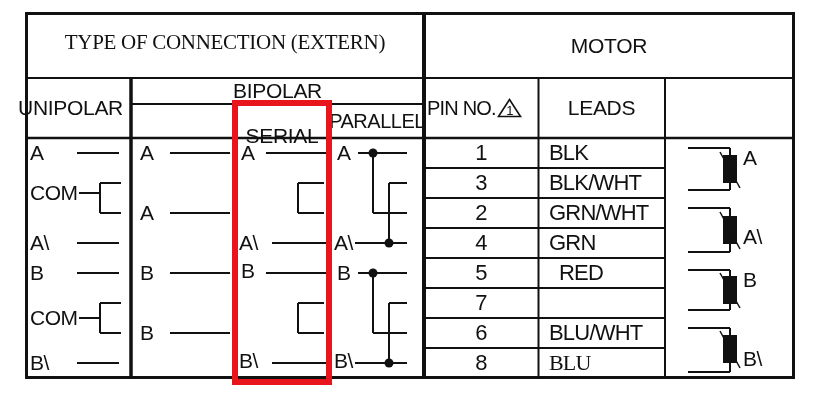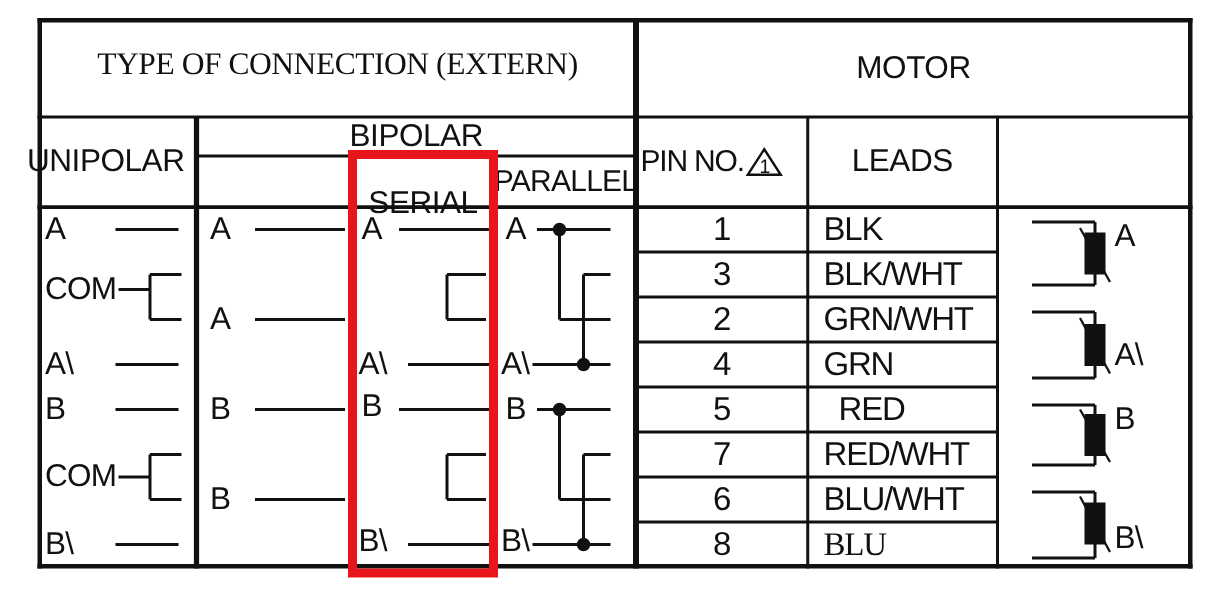--- a/index.html
+++ b/index.html
@@ -194,21 +194,20 @@
   <div class="abs c cell" style="left:424px;top:259px;width:114px;height:28px;">5</div>
   <div class="abs c cell" style="left:424px;top:289px;width:114px;height:28px;">7</div>
   <div class="abs c cell" style="left:424px;top:319px;width:114px;height:28px;">6</div>
   <div class="abs c cell" style="left:424px;top:349px;width:114px;height:28px;">8</div>
 
   <div class="abs l cell" style="left:549px;top:139px;width:112px;height:28px;">BLK</div>
   <div class="abs l cell" style="left:549px;top:169px;width:112px;height:28px;">BLK/WHT</div>
   <div class="abs l cell" style="left:549px;top:199px;width:112px;height:28px;">GRN/WHT</div>
   <div class="abs l cell" style="left:549px;top:229px;width:112px;height:28px;">GRN</div>
   <div class="abs l cell" style="left:549px;top:259px;width:112px;height:28px;margin-left:10px;">RED</div>
-  <div class="abs l cell" style="left:549px;top:289px;width:112px;height:28px;">RED/WHT</div>
   <div class="abs l cell" style="left:549px;top:319px;width:112px;height:28px;">BLU/WHT</div>
   <div class="abs l cell" style="left:549px;top:349px;width:112px;height:28px;font-family:Liberation Serif, serif;">BLU</div>
 
   <div class="abs lbl" style="left:743px;top:146px;">A</div>
   <div class="abs lbl" style="left:743px;top:225px;">A\</div>
   <div class="abs lbl" style="left:743px;top:268px;">B</div>
   <div class="abs lbl" style="left:743px;top:347px;">B\</div>
 
   <div class="redbox"></div>
 

